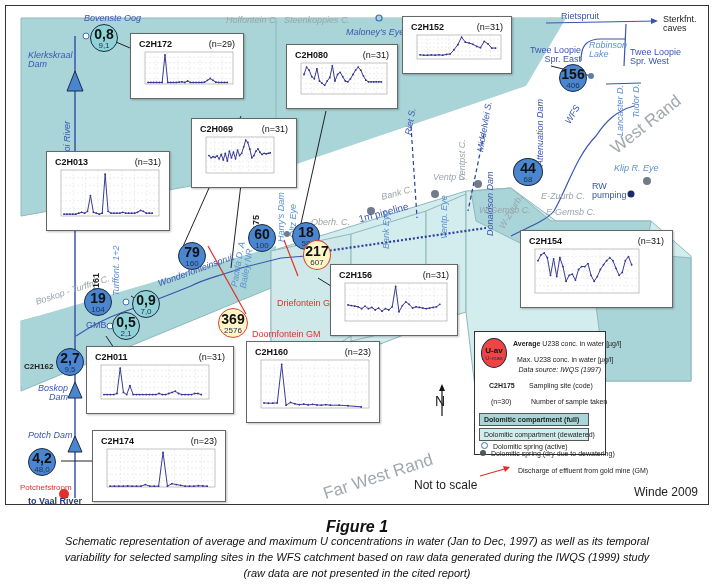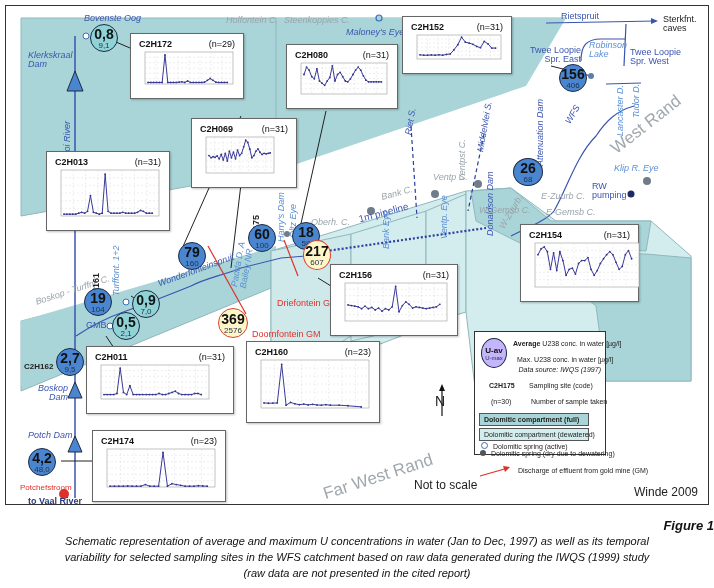--- a/index.html
+++ b/index.html
@@ -201,21 +201,21 @@
     </div>
   <div class="node n-gm" style="left:297px;top:234px;width:28px;height:30px;">
       <span class="av">217</span>
       <span class="mx">607</span>
     </div>
   <div class="node n-gm" style="left:212px;top:302px;width:30px;height:30px;">
       <span class="av">369</span>
       <span class="mx">2576</span>
     </div>
   <div class="node n-dark" style="left:507px;top:152px;width:30px;height:28px;">
-      <span class="av">26</span>
+      <span class="av">44</span>
       <span class="mx">68</span>
     </div>
   <div class="node n-dark" style="left:553px;top:58px;width:28px;height:28px;">
       <span class="av">156</span>
       <span class="mx">406</span>
     </div>
 
   <div class="inset" style="left:124px;top:27px;width:114px;height:66px;">
       <div class="code">C2H172</div>
       <div class="n">(n=29)</div>
@@ -452,21 +452,21 @@
         <circle cx="87.56" cy="61.21212121212121" r="0.9" fill="#2a2a80"></circle>
         <circle cx="90.5" cy="60.282828282828284" r="0.9" fill="#2a2a80"></circle>
         <circle cx="93.44000000000001" cy="58.42424242424242" r="0.9" fill="#2a2a80"></circle>
         <circle cx="96.38000000000001" cy="59.35353535353536" r="0.9" fill="#2a2a80"></circle>
         <circle cx="99.32" cy="61.21212121212121" r="0.9" fill="#2a2a80"></circle>
         <circle cx="102.26" cy="61.21212121212121" r="0.9" fill="#2a2a80"></circle>
         <circle cx="105.2" cy="61.21212121212121" r="0.9" fill="#2a2a80"></circle>
         <polyline points="17,62.14141414141414 19.94,62.14141414141414 22.88,62.14141414141414 25.82,62.14141414141414 28.759999999999998,62.14141414141414 31.7,61.21212121212121 34.64,60.282828282828284 37.58,61.21212121212121 40.519999999999996,59.35353535353536 43.46,43.55555555555556 46.4,60.282828282828284 49.34,61.21212121212121 52.28,62.14141414141414 55.220000000000006,61.21212121212121 58.16,22.181818181818187 61.1,59.35353535353536 64.03999999999999,61.21212121212121 66.98,61.21212121212121 69.92,61.21212121212121 72.86,61.21212121212121 75.8,60.282828282828284 78.74000000000001,61.21212121212121 81.68,61.21212121212121 84.62,61.21212121212121 87.56,61.21212121212121 90.5,60.282828282828284 93.44000000000001,58.42424242424242 96.38000000000001,59.35353535353536 99.32,61.21212121212121 102.26,61.21212121212121 105.2,61.21212121212121" fill="none" stroke="#3a3a9a" stroke-width="1"></polyline>
       </svg>
     </div>
-  <div class="inset" style="left:514px;top:218px;width:119px;height:78px;">
+  <div class="inset" style="left:514px;top:224px;width:153px;height:78px;">
       <div class="code">C2H154</div>
       <div class="n">(n=31)</div>
       <svg width="128" height="76" style="left: 0px; top: 0px;">
         <rect x="14" y="18" width="104" height="44" fill="#fff" stroke="#999" stroke-width="0.6"></rect>
         <line x1="27" x2="27" y1="18" y2="62" stroke="#ddd" stroke-dasharray="2,2" stroke-width="0.5"></line>
         <line x1="40" x2="40" y1="18" y2="62" stroke="#ddd" stroke-dasharray="2,2" stroke-width="0.5"></line>
         <line x1="53" x2="53" y1="18" y2="62" stroke="#ddd" stroke-dasharray="2,2" stroke-width="0.5"></line>
         <line x1="66" x2="66" y1="18" y2="62" stroke="#ddd" stroke-dasharray="2,2" stroke-width="0.5"></line>
         <line x1="79" x2="79" y1="18" y2="62" stroke="#ddd" stroke-dasharray="2,2" stroke-width="0.5"></line>
         <line x1="92" x2="92" y1="18" y2="62" stroke="#ddd" stroke-dasharray="2,2" stroke-width="0.5"></line>
@@ -690,21 +690,21 @@
         <circle cx="114.2" cy="55.17748917748918" r="0.9" fill="#2a2a80"></circle>
         <polyline points="17,55.17748917748918 21.418181818181818,55.17748917748918 25.836363636363636,55.17748917748918 30.254545454545458,55.17748917748918 34.67272727272727,55.01298701298701 39.09090909090909,55.17748917748918 43.509090909090915,55.17748917748918 47.92727272727272,55.17748917748918 52.345454545454544,53.532467532467535 56.763636363636365,55.17748917748918 61.18181818181818,55.17748917748918 65.6,55.17748917748918 70.01818181818183,21.454545454545453 74.43636363636364,55.17748917748918 78.85454545454544,52.70995670995671 83.27272727272727,53.532467532467535 87.69090909090909,54.35497835497836 92.10909090909091,55.17748917748918 96.52727272727273,55.17748917748918 100.94545454545454,55.17748917748918 105.36363636363636,54.76623376623377 109.78181818181818,55.01298701298701 114.2,55.17748917748918" fill="none" stroke="#3a3a9a" stroke-width="1"></polyline>
       </svg>
     </div>
 
   <div class="lbl dark" style="left:429px;top:388px;font-size:14px;">N</div>
   <div class="lbl dark" style="left:408px;top:473px;font-size:12px;">Not to scale</div>
   <div class="lbl dark" style="left:628px;top:480px;font-size:12px;">Winde 2009</div>
 
   <div class="legend">
-    <div style="position:absolute;left:6px;top:6px;width:24px;height:28px;border-radius:50%;background:#c4b5fd;border:1.5px solid #1e2a44;display:flex;flex-direction:column;align-items:center;justify-content:center;">
+    <div style="position:absolute;left:6px;top:6px;width:24px;height:28px;border-radius:50%;background:#ef4444;border:1.5px solid #1e2a44;display:flex;flex-direction:column;align-items:center;justify-content:center;">
       <span style="font-size:8px;font-weight:bold;color:#111;">U-av</span>
       <span style="font-size:6px;color:#22314f;">U-max</span>
     </div>
     <div class="row" style="left:38px;top:8px;"><b>Average</b><span> U238 conc. in water [µg/l]</span></div>
     <div class="row" style="left:42px;top:24px;">Max.  U238 conc. in water [µg/l]</div>
     <div class="row" style="right:4px;top:34px;font-style:italic;">Data source: IWQS (1997)</div>
     <div class="row" style="left:14px;top:50px;font-weight:bold;">C2H175</div>
     <div class="row" style="left:54px;top:50px;">Sampling site (code)</div>
     <div class="row" style="left:16px;top:66px;">(n=30)</div>
     <div class="row" style="left:56px;top:66px;">Number of sample taken</div>
@@ -713,16 +713,16 @@
     <div class="row" style="left:6px;top:110px;"><span style="display:inline-block;width:5px;height:5px;border-radius:50%;border:1px solid #3a70b8;background:#fff;margin-right:5px;"></span><span>Dolomitic spring (active)</span></div>
   </div>
   <div class="lbl" style="left:474px;top:444px;font-size:7px;color:#222;"><span style="display:inline-block;width:6px;height:6px;border-radius:50%;background:#555;margin-right:5px;"></span><span>Dolomitic spring (dry due to dewatering)</span></div>
   <svg width="704" height="500" style="pointer-events:none">
     <line x1="474" y1="470" x2="502" y2="462" stroke="#e0302a" stroke-width="1.2"></line>
     <polygon points="504,461 497,460 499,466" fill="#e0302a"></polygon>
   </svg>
   <div class="lbl" style="left:512px;top:461px;font-size:7px;color:#222;">Discharge of effluent from gold mine (GM)</div>
 </div>
 
-<div class="caption" style="top:518px;font-weight:bold;font-size:13px;text-align:right;">Figure 1</div>
+<div class="caption" style="top:518px;font-weight:bold;font-size:16px;">Figure 1</div>
 <div class="caption" style="top:535px;font-size:11px;">Schematic representation of average and maximum U concentrations in water (Jan to Dec, 1997) as well as its temporal</div>
 <div class="caption" style="top:551px;font-size:11px;">variability for selected sampling sites in the WFS catchment based on raw data generated during the IWQS (1999) study</div>
 <div class="caption" style="top:567px;font-size:11px;">(raw data are not presented in the cited report)</div>
 
 </body></html>

